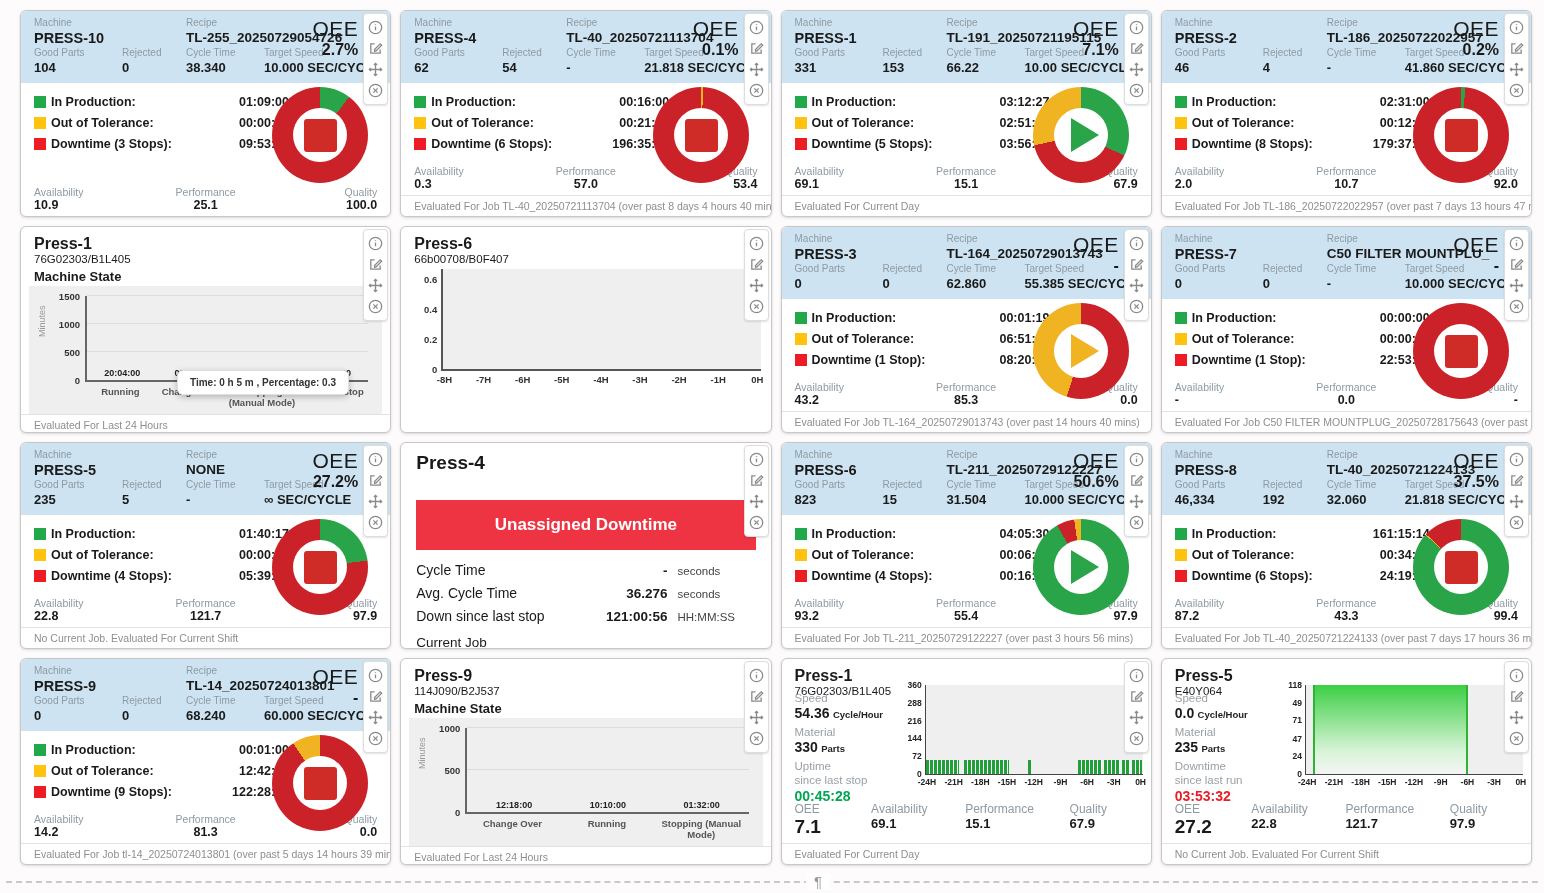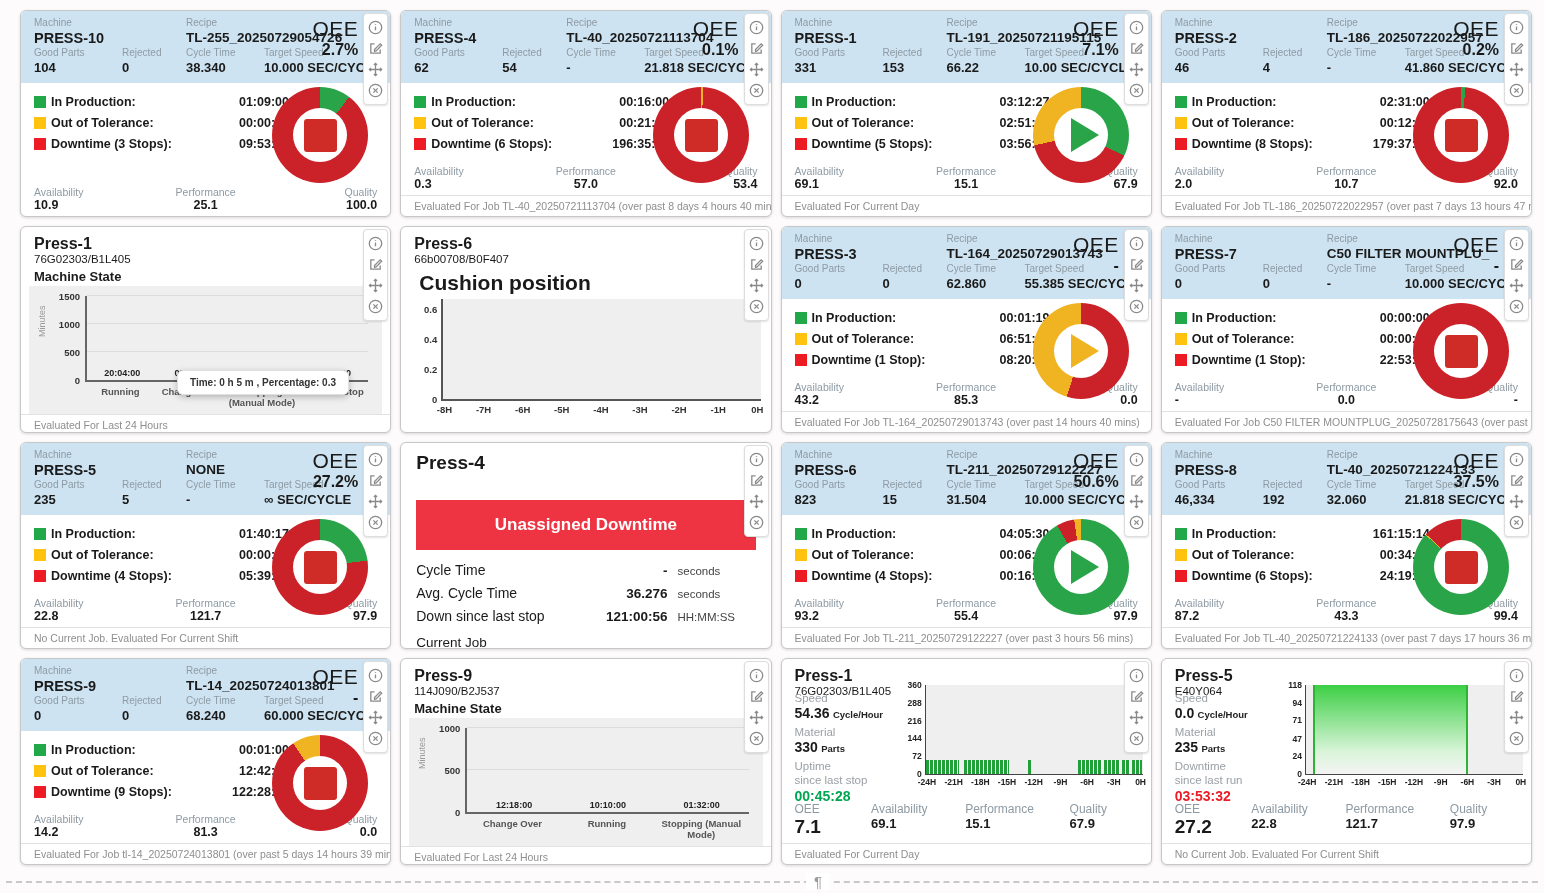--- a/index.html
+++ b/index.html
@@ -568,21 +568,20 @@
     <span class="icb">
           <svg width="15" height="15" viewBox="0 0 16 16">
             <circle cx="8" cy="8" r="6.6"></circle>
             <line x1="5.7" y1="5.7" x2="10.3" y2="10.3"></line>
             <line x1="10.3" y1="5.7" x2="5.7" y2="10.3"></line>
           </svg>
         </span>
   </div>
   <div class="st-name">Press-6</div>
   <div class="st-serial">66b00708/B0F407</div>
-  <div class="ln-title">Cushion position</div>
   <div class="ln-plot">
     <svg width="100%" height="100%" viewBox="0 0 322 102" preserveAspectRatio="none"></svg>
   <div class="ln-ytick" style="bottom: 0%;">0</div><div class="ln-ytick" style="bottom: 30%;">0.2</div><div class="ln-ytick" style="bottom: 60%;">0.4</div><div class="ln-ytick" style="bottom: 90%;">0.6</div></div>
   <div class="ln-xlabels">
         <div class="ln-xlab" style="left: 1%;">-8H</div>
         <div class="ln-xlab" style="left: 13.25%;">-7H</div>
         <div class="ln-xlab" style="left: 25.5%;">-6H</div>
         <div class="ln-xlab" style="left: 37.75%;">-5H</div>
         <div class="ln-xlab" style="left: 50%;">-4H</div>
         <div class="ln-xlab" style="left: 62.25%;">-3H</div>
@@ -1372,21 +1371,21 @@
     <div class="tr-lbl">Downtime</div>
     <div class="tr-lbl">since last run</div>
     <div class="tr-time" style="color: rgb(237, 28, 36);">03:53:32</div>
   </div>
   <div class="tr-chart">
     <div class="tr-plot">
           <div class="tr-ytick" style="bottom: 0%;">0</div>
           <div class="tr-ytick" style="bottom: 20.339%;">24</div>
           <div class="tr-ytick" style="bottom: 39.8305%;">47</div>
           <div class="tr-ytick" style="bottom: 60.1695%;">71</div>
-          <div class="tr-ytick" style="bottom: 79.661%;">94</div>
+          <div class="tr-ytick" style="bottom: 79.661%;">49</div>
           <div class="tr-ytick" style="bottom: 100%;">118</div>
           <div class="tr-seg" style="left: 3.33333%; width: 71.4583%; height: 100%; background: linear-gradient(rgb(60, 207, 68) 0%, rgb(217, 244, 217) 75%, rgba(255, 255, 255, 0.3) 100%); border-left: 2px solid rgb(46, 179, 53); border-right: 2px solid rgb(46, 179, 53);"></div>
         </div>
     <div class="tr-xlabels">
           <div class="tr-xlab" style="left: 1%;">-24H</div>
           <div class="tr-xlab" style="left: 13.25%;">-21H</div>
           <div class="tr-xlab" style="left: 25.5%;">-18H</div>
           <div class="tr-xlab" style="left: 37.75%;">-15H</div>
           <div class="tr-xlab" style="left: 50%;">-12H</div>
           <div class="tr-xlab" style="left: 62.25%;">-9H</div>

